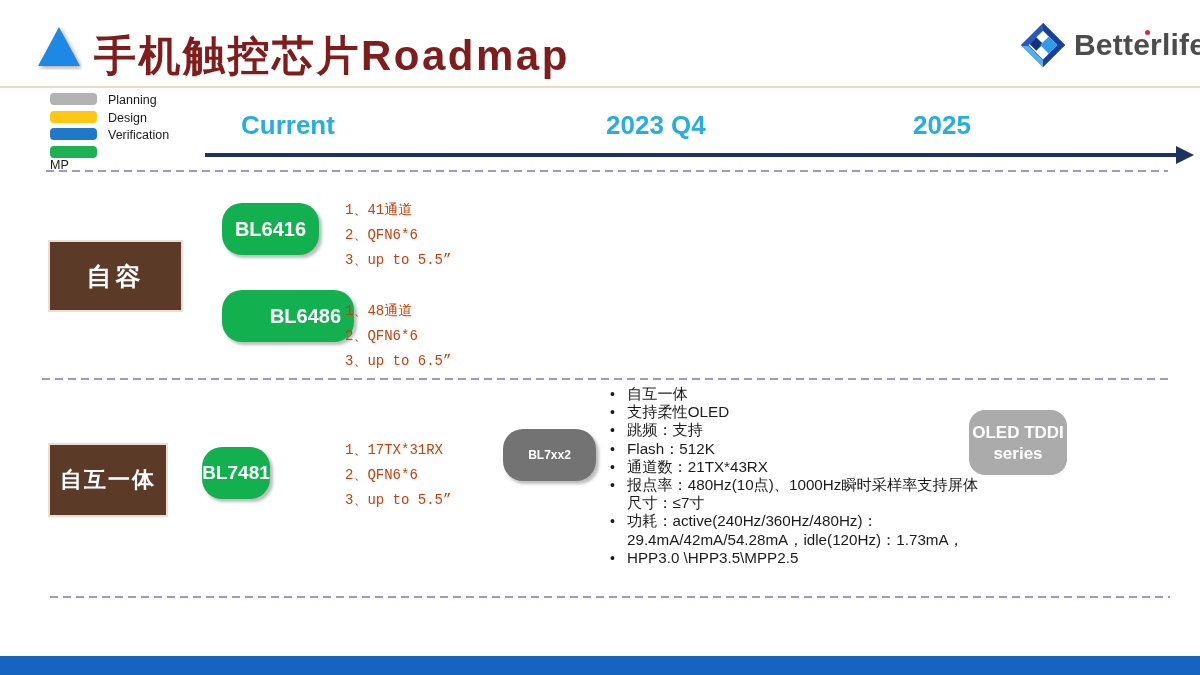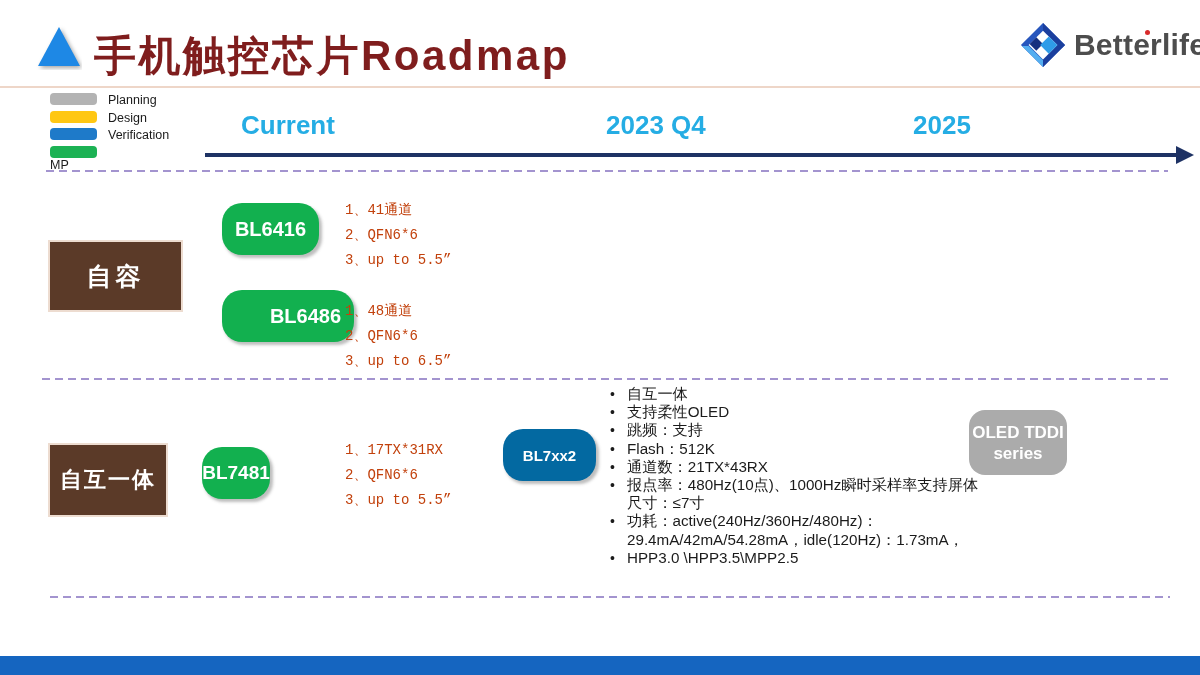--- a/index.html
+++ b/index.html
@@ -43,21 +43,21 @@
   .cat2{left:48px;top:443px;width:120px;height:74px;font-size:22px;letter-spacing:2px;}
 
   
   .chip-btn{position:absolute;border-radius:20px;color:#fff;font-weight:700;
             display:flex;align-items:center;justify-content:center;
             box-shadow:2.5px 3px 3px rgba(110,110,110,.45);}
   .chip-green{background:#12b04f;}
   .chipA{left:222px;top:203px;width:97px;height:52px;font-size:20px;}
   .chipB{left:222px;top:290px;width:97px;height:52px;font-size:20px;padding-left:35px;}
   .chipC{left:202px;top:447px;width:68px;height:52px;font-size:19px;}
-  .chipD{left:503px;top:429px;width:93px;height:52px;font-size:15px;background:#0369a1;}
+  .chipD{left:503px;top:429px;width:93px;height:52px;font-size:12px;background:#737373;}
   .oled-box{position:absolute;left:969px;top:410px;width:98px;height:65px;border-radius:16px;
             background:#ababab;color:#fff;font-size:17px;font-weight:700;line-height:21px;
             display:flex;align-items:center;justify-content:center;text-align:center;
             white-space:pre-line;box-shadow:none;}
 
   
   .specs{position:absolute;font-size:14px;color:#c2410c;line-height:25px;white-space:nowrap;font-family:Liberation Mono, monospace;}
   .specsA{left:345px;top:198px;}
   .specsB{left:345px;top:284px;margin-top:15px;}
   .specsC{left:345px;top:438px;}

